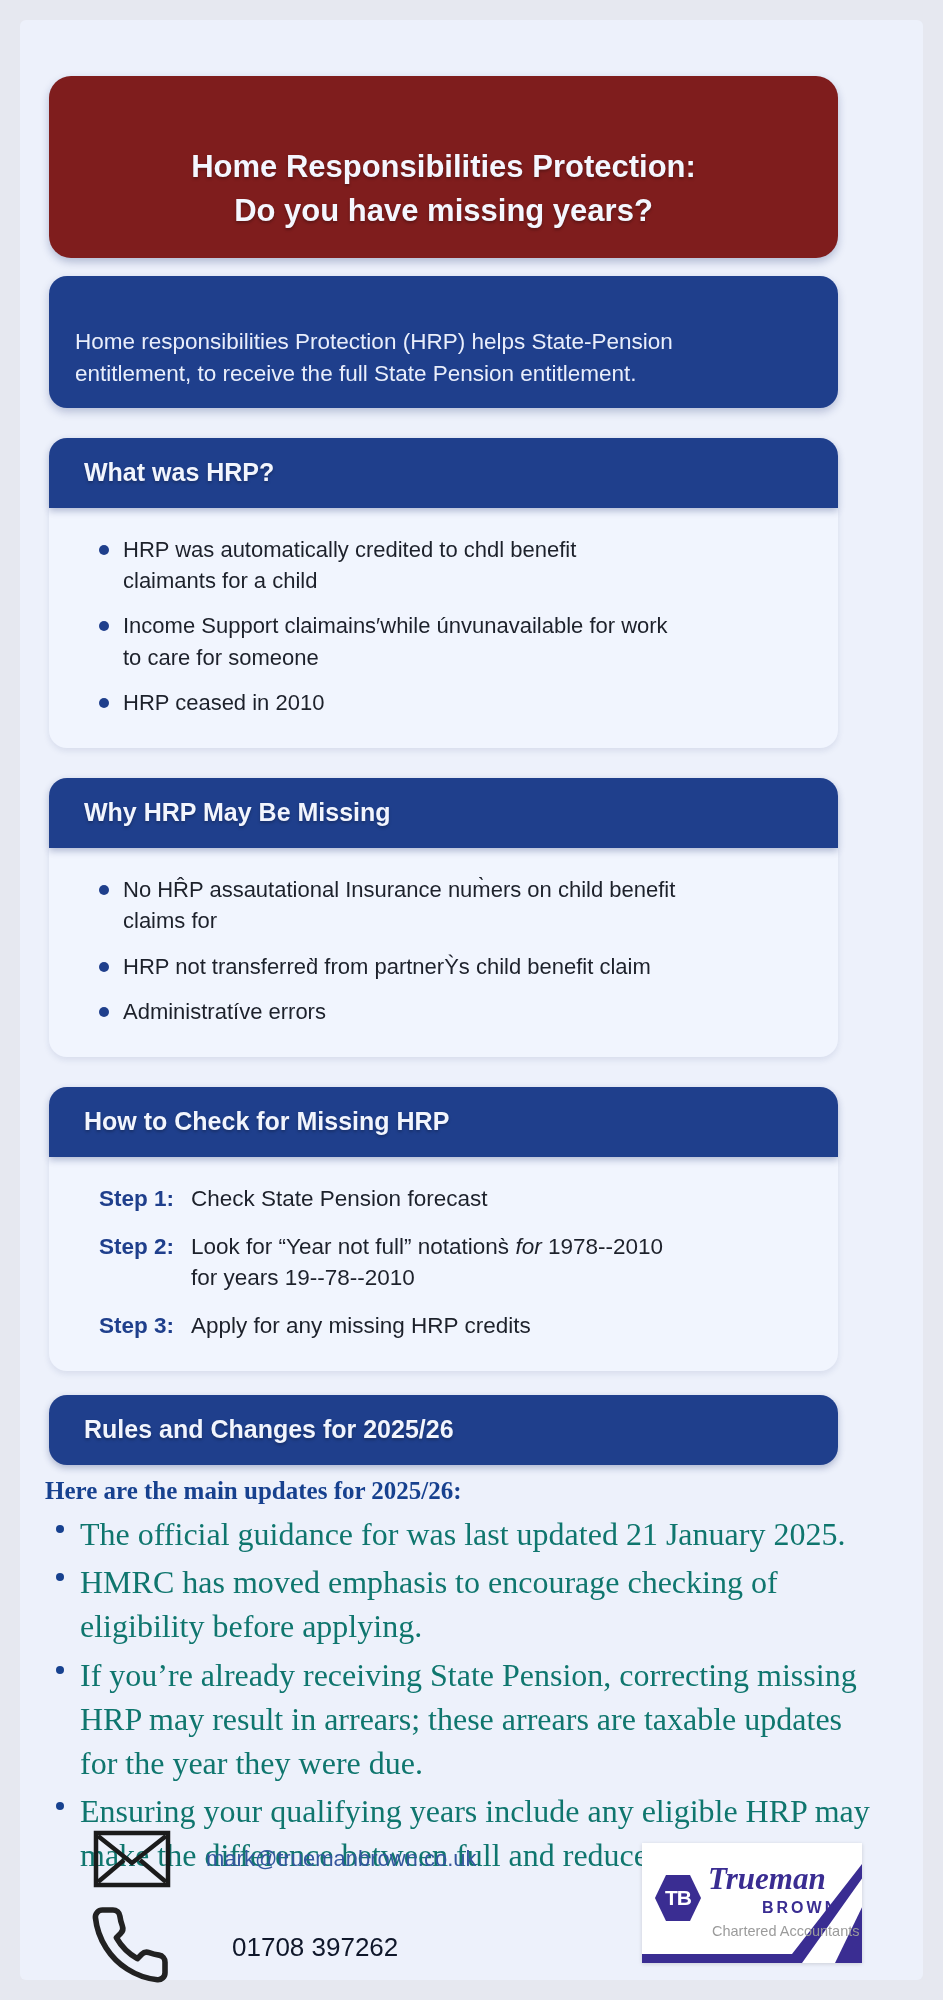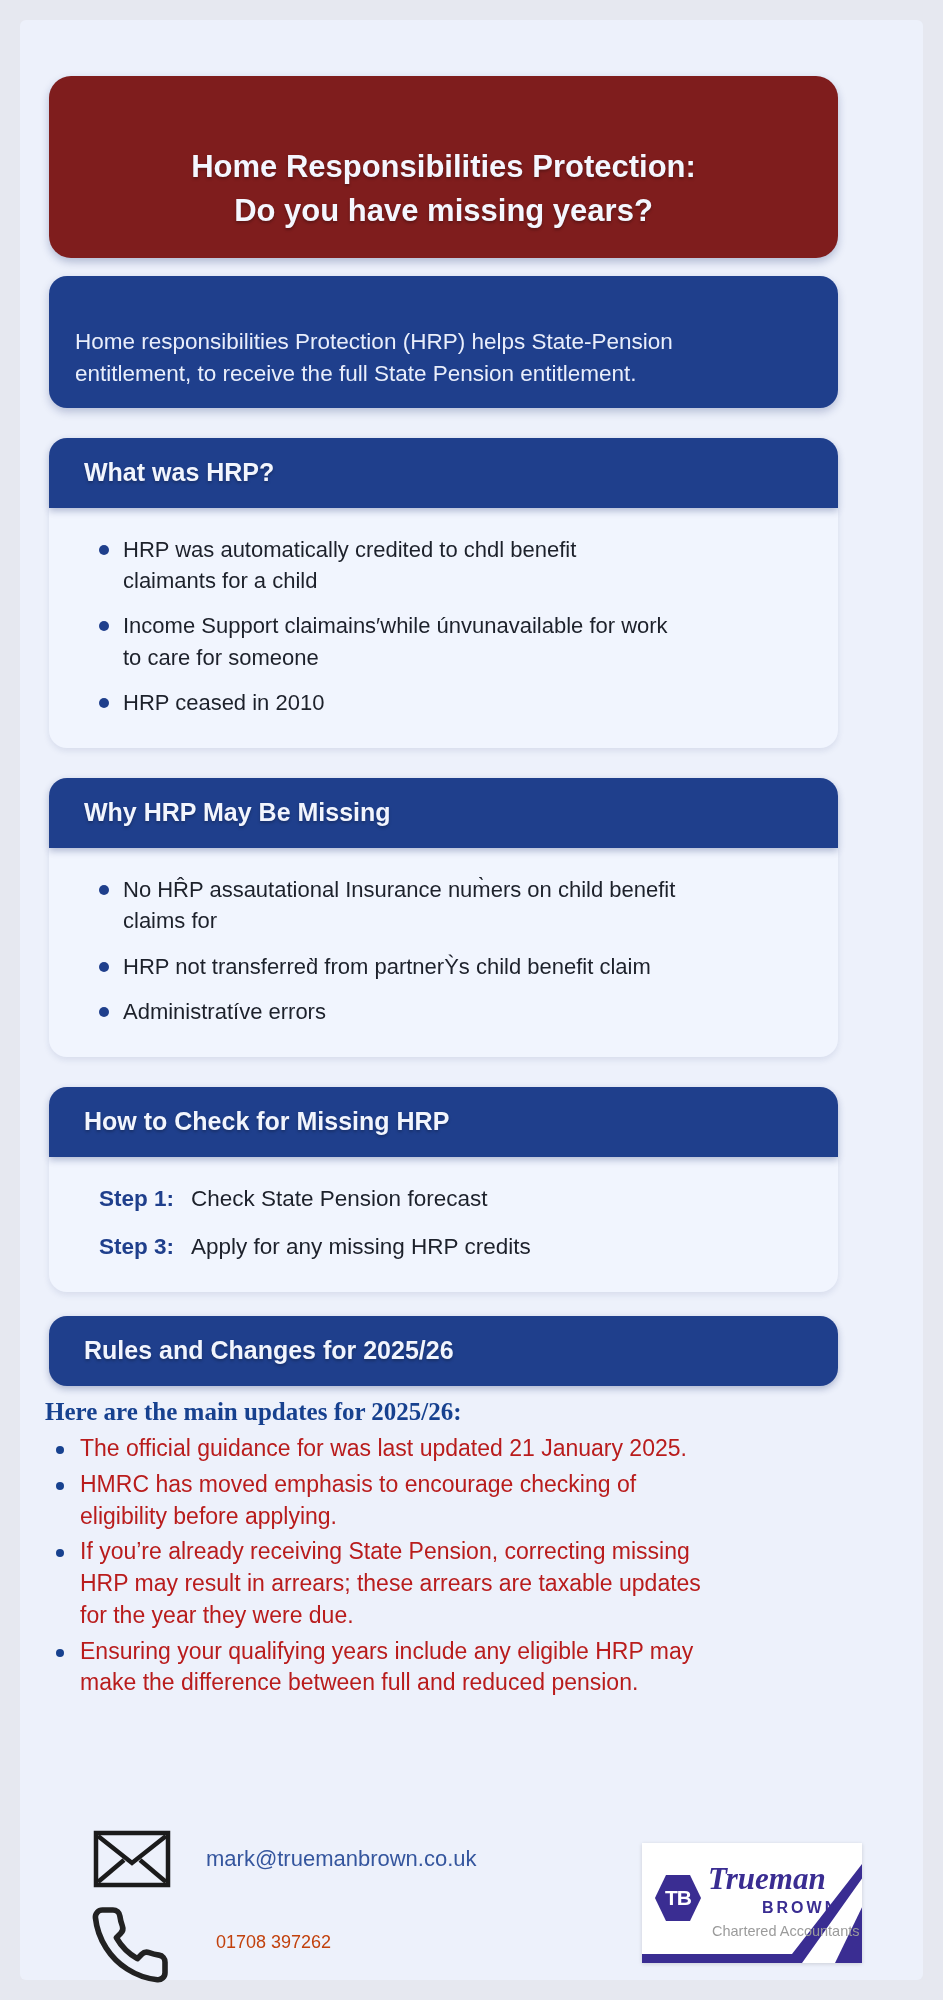--- a/index.html
+++ b/index.html
@@ -45,32 +45,32 @@
   .step:last-child { margin-bottom:0; }
   .step-label { flex:0 0 92px; font-weight:bold; color:#1f3f8c; }
   .step-text { color:#1d212b; }
   .step-text em { font-style:italic; }
   .step-line2 { display:block; }
 
   .rules { margin-left:-4px; margin-top:8px; width:860px; }
   .rules-heading { font-family:"Liberation Serif", serif; font-weight:bold; color:#17418f; font-size:25px; line-height:1.4; }
   ul.rules-list { list-style:none; margin-top:4px; }
   ul.rules-list li {
-    position:relative; padding-left:35px; font-family:Liberation Sans, sans-serif;
-    color:#b91c1c; font-size:23px; line-height:1.38; margin-bottom:4px; white-space:pre-line;
+    position:relative; padding-left:35px; font-family:Liberation Serif, serif;
+    color:#0f766e; font-size:32px; line-height:1.38; margin-bottom:4px; white-space:pre-line;
   }
   ul.rules-list li::before {
     content:""; position:absolute; left:11px; top:13px; width:8px; height:8px;
     border-radius:50%; background:#17418f;
   }
 
   .env-icon { position:absolute; left:93px; top:1830px; }
   .email-text { position:absolute; left:206px; top:1846px; font-size:22px; color:#35569e; }
   .phone-icon { position:absolute; left:88px; top:1901px; }
-  .phone-text { position:absolute; left:216px; top:1932px; font-size:18px; color:#c2410c; }
+  .phone-text { position:absolute; left:232px; top:1932px; font-size:26px; color:#0f172a; }
 
   .logo { position:absolute; left:642px; top:1843px; width:220px; height:120px; background:#ffffff; overflow:hidden; box-shadow:0 1px 4px rgba(0,0,0,0.15); }
   .logo svg.swoosh { position:absolute; left:0; top:0; }
   .tb-mark {
     position:absolute; left:12px; top:30px; width:48px; height:50px; background:#3a2d92;
     clip-path:polygon(25% 4%, 75% 4%, 98% 50%, 75% 96%, 25% 96%, 2% 50%);
     color:#ffffff; font-weight:bold; font-size:21px; display:flex; align-items:center; justify-content:center;
     letter-spacing:-1px;
   }
   .logo-name { position:absolute; left:66px; top:18px; font-family:"Liberation Serif", serif; font-style:italic; font-weight:bold; font-size:31px; color:#3a2d92; }
@@ -124,20 +124,24 @@
       </div>
 
       <div class="section">
         <div class="section-bar">
           <span>How to Check for Missing HRP</span>
         </div>
         <div class="section-card">
           <div class="step">
             <span class="step-label">Step 1:</span>
             <span class="step-text">Check State Pension forecast</span>
+          </div>
+          <div class="step">
+            <span class="step-label">Step 2:</span>
+            <span class="step-text"><span>Look for “Year not full” notations̀ </span><em>for</em><span> 1978--2010</span><span class="step-line2">for years 19--78--2010</span></span>
           </div>
           <div class="step">
             <span class="step-label">Step 3:</span>
             <span class="step-text">Apply for any missing HRP credits</span>
           </div>
         </div>
       </div>
 
       <div class="section" style="margin-top:24px;">
         <div class="section-bar rounded">

